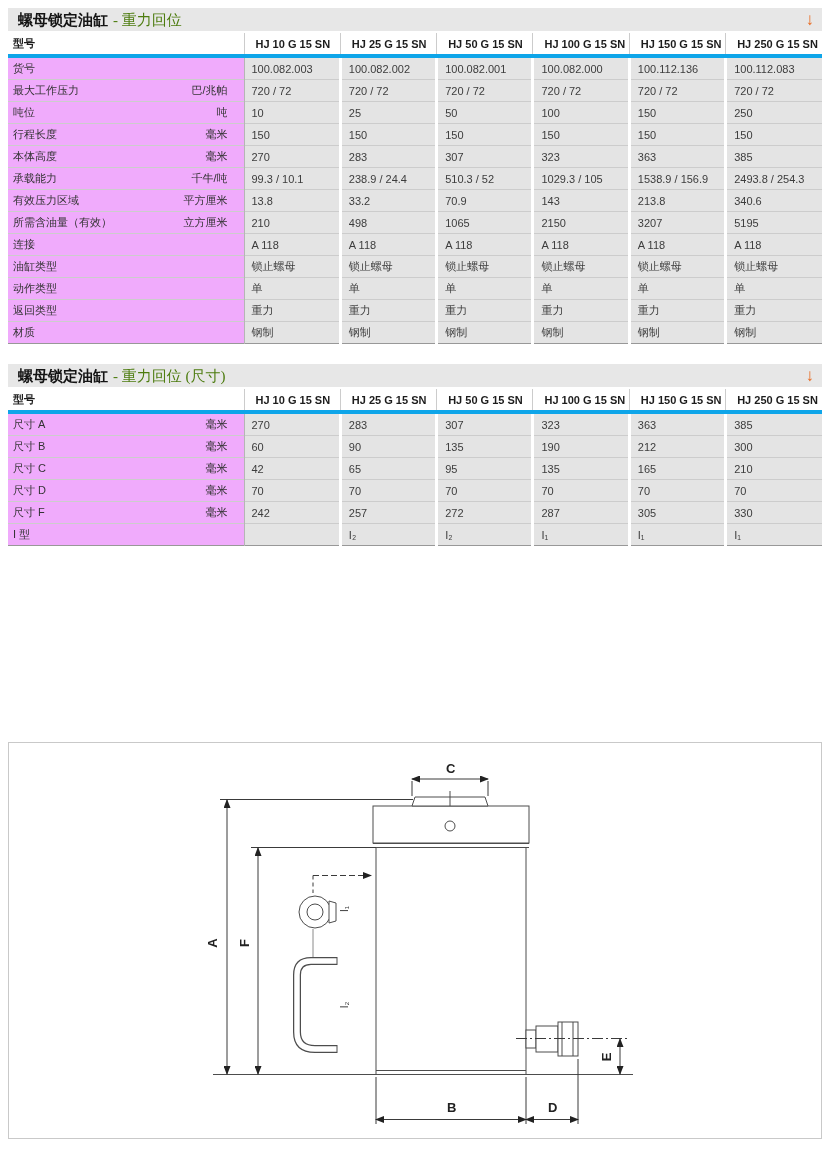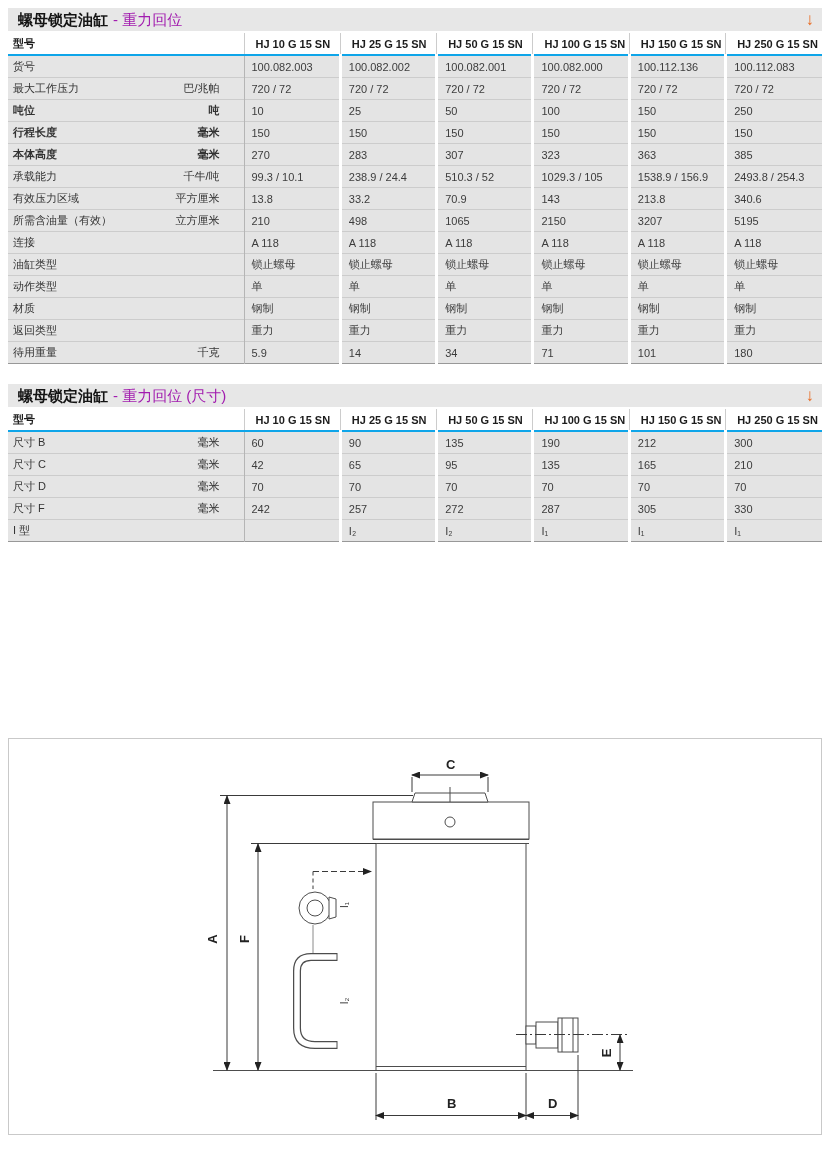--- a/index.html
+++ b/index.html
@@ -3,37 +3,37 @@
 <meta charset="utf-8">
 <style>
   html,body{margin:0;padding:0;background:#fff;}
   body{width:830px;font-family:"Liberation Sans","DejaVu Sans",sans-serif;color:#222;}
   .page{padding:8px 8px 0 8px;}
 
   
   .titlebar{position:relative;background:#e7e7e7;height:23px;line-height:23px;
             padding:0 10px;font-size:15px;margin-bottom:2px;}
   .titlebar .main{font-weight:bold;color:#141414;text-align:center;}
-  .titlebar .sub{color:#a21caf;margin-left:5px;font-weight:normal;}
+  .titlebar .sub{color:#4d7c0f;margin-left:5px;font-weight:normal;font-family:Liberation Serif, serif;}
   .dl{position:absolute;right:8px;top:0;color:#e8671c;font-weight:bold;font-size:17px;
       line-height:23px;cursor:pointer;}
 
   
   table{width:100%;border-collapse:collapse;table-layout:fixed;font-size:11px;}
   col.lblcol{width:236px;}
   th,td{height:21px;padding:0;vertical-align:middle;white-space:nowrap;overflow:hidden;}
   thead th{font-weight:bold;text-align:left;color:#1c1c1c;background:#fff;
-           border-bottom:2px solid #0ea5e9;}
+           border-bottom:4px solid #0ea5e9;}
   thead th.corner{padding-left:5px;}
   thead th.colhead{border-left:1px solid #ccc;padding-left:11px;}
   tbody tr{border-bottom:1px solid #ccc;}
   tbody tr:last-child{border-bottom:1px solid #989898;}
-  td.lblcell{background:#e5e5e5;padding-left:5px;color:#333;border-right:1px solid #b5b5b5;}
-  td.lblcell .unit{float:right;padding-right:24px;}
-  tr.bold td.lblcell{font-weight:bold;}
+  td.lblcell{background:#f0abfc;padding-left:5px;color:#333;border-right:1px solid #b5b5b5;}
+  td.lblcell .unit{float:right;padding-right:16px;}
+  tr.bold td.lblcell{font-weight:normal;}
   td.data{background:#e4e4e4;border-left:3px solid #fff;padding-left:7px;color:#3c3c3c;}
   td.data.first{border-left:none;margin-top:30px;}
 
   .section2{margin-top:20px;}
 
   
   .diagram{margin-top:196px;border:1px solid #c9c9c9;height:395px;background:#fff;}
   svg{display:block;}
   .dimtext{font-size:13px;font-weight:bold;fill:#222;font-family:"Liberation Sans","DejaVu Sans",sans-serif;}
   .subtext{font-size:10px;font-weight:normal;fill:#333;font-family:"Liberation Sans","DejaVu Sans",sans-serif;}
@@ -163,45 +163,36 @@
           <tr>
             <td class="lblcell"><span>动作类型</span></td>
             <td class="data first">单</td>
             <td class="data">单</td>
             <td class="data">单</td>
             <td class="data">单</td>
             <td class="data">单</td>
             <td class="data">单</td>
           </tr>
           <tr>
+            <td class="lblcell"><span>返回类型</span></td>
+            <td class="data first">重力</td>
+            <td class="data">重力</td>
+            <td class="data">重力</td>
+            <td class="data">重力</td>
+            <td class="data">重力</td>
+            <td class="data">重力</td>
+          </tr>
+          <tr>
             <td class="lblcell"><span>材质</span></td>
             <td class="data first">钢制</td>
             <td class="data">钢制</td>
             <td class="data">钢制</td>
             <td class="data">钢制</td>
             <td class="data">钢制</td>
             <td class="data">钢制</td>
-          </tr>
-          <tr>
-            <td class="lblcell"><span>返回类型</span></td>
-            <td class="data first">重力</td>
-            <td class="data">重力</td>
-            <td class="data">重力</td>
-            <td class="data">重力</td>
-            <td class="data">重力</td>
-            <td class="data">重力</td>
-          </tr>
-          <tr>
-            <td class="lblcell"><span>待用重量</span><span class="unit">千克</span></td>
-            <td class="data first">5.9</td>
-            <td class="data">14</td>
-            <td class="data">34</td>
-            <td class="data">71</td>
-            <td class="data">101</td>
-            <td class="data">180</td>
           </tr>
         </tbody>
       </table>
   </section>
 
   <section class="section2">
     <div class="titlebar">
       <span class="main">螺母锁定油缸</span><span class="sub">- 重力回位 (尺寸)</span>
       <span class="dl">↓</span>
     </div>
@@ -220,20 +211,29 @@
             <th class="corner">型号</th>
             <th class="colhead">HJ 10 G 15 SN</th>
             <th class="colhead">HJ 25 G 15 SN</th>
             <th class="colhead">HJ 50 G 15 SN</th>
             <th class="colhead">HJ 100 G 15 SN</th>
             <th class="colhead">HJ 150 G 15 SN</th>
             <th class="colhead">HJ 250 G 15 SN</th>
           </tr>
         </thead>
         <tbody>
+          <tr>
+            <td class="lblcell"><span>尺寸 A</span><span class="unit">毫米</span></td>
+            <td class="data first">270</td>
+            <td class="data">283</td>
+            <td class="data">307</td>
+            <td class="data">323</td>
+            <td class="data">363</td>
+            <td class="data">385</td>
+          </tr>
           <tr>
             <td class="lblcell"><span>尺寸 B</span><span class="unit">毫米</span></td>
             <td class="data first">60</td>
             <td class="data">90</td>
             <td class="data">135</td>
             <td class="data">190</td>
             <td class="data">212</td>
             <td class="data">300</td>
           </tr>
           <tr>

